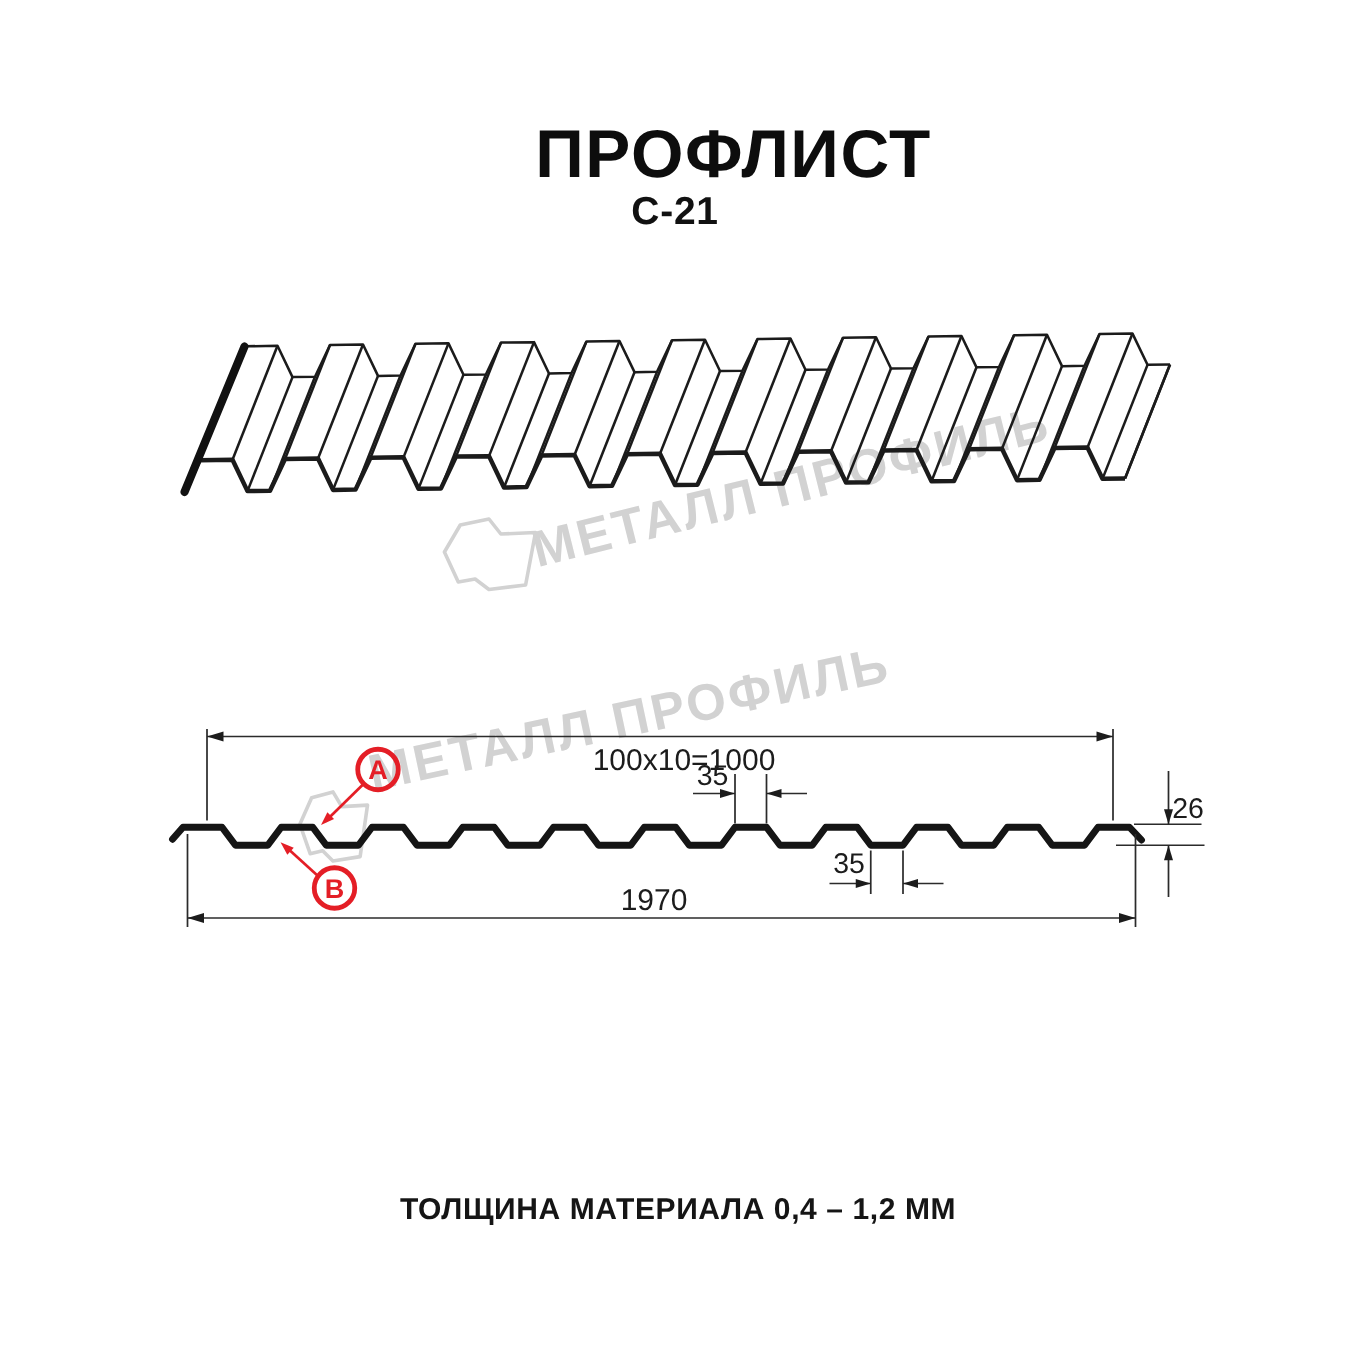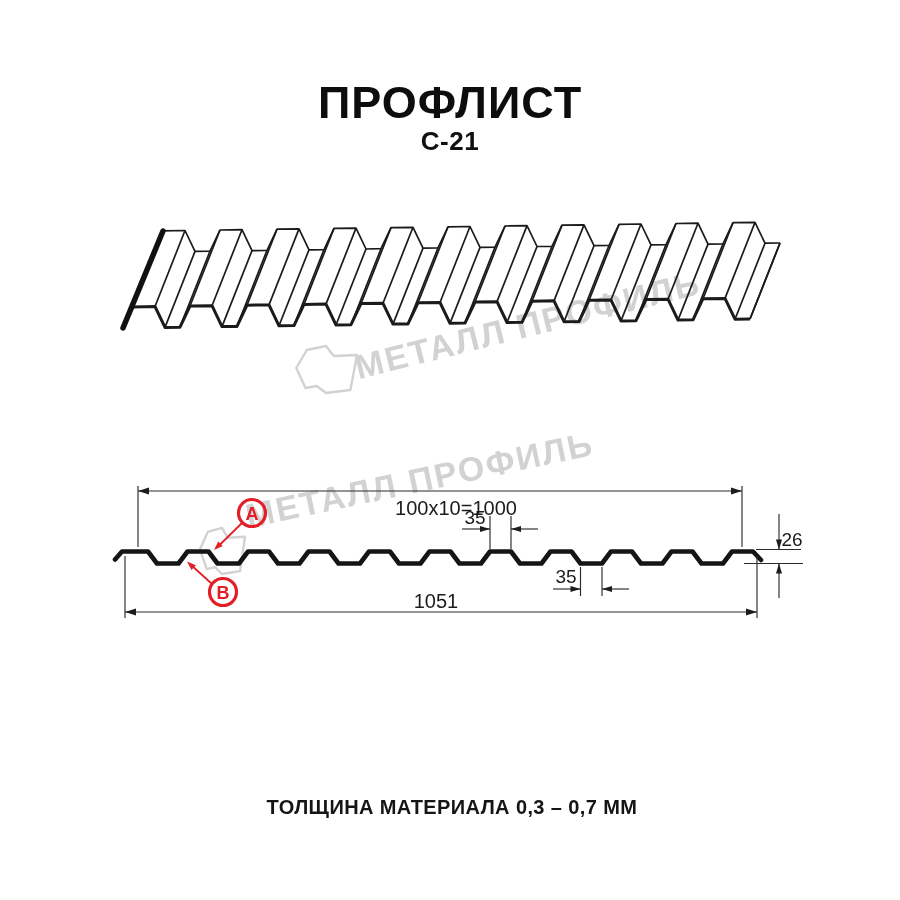--- a/index.html
+++ b/index.html
@@ -9,21 +9,21 @@
   .stage{
     position:relative;width:900px;height:900px;background:var(--bg);
     font-family:"Liberation Sans", sans-serif;overflow:hidden;
   }
   .layer{position:absolute;left:0;top:0;width:900px;height:900px;}
   #wm-layer{z-index:1;}
   #art{z-index:2;}
   #text-layer{z-index:3;pointer-events:none;}
   .abs{position:absolute;white-space:nowrap;}
   .center{transform:translate(-50%,-50%);}
-  .page-title{font-size:45px;font-weight:bold;letter-spacing:1px;color:#0d0d0d;}
+  .page-title{font-size:45px;font-weight:bold;letter-spacing:1px;color:#0d0d0d;margin-left:39px;}
   .page-subtitle{font-size:26px;font-weight:bold;letter-spacing:.5px;color:#111;}
   .footer-note{font-size:20px;font-weight:bold;letter-spacing:.4px;color:#151515;}
   .dim-label{font-size:20px;color:#1c1c1c;}
   .marker-letter{font-size:18px;font-weight:bold;color:var(--red);}
   .wm-text{
     font-size:34px;font-weight:bold;letter-spacing:2px;color:var(--wm);
     transform-origin:0 100%;line-height:36px;
   }
   
   .ln{stroke:#2b2b2b;stroke-width:1.15;fill:none;}
@@ -144,23 +144,23 @@
         <line x1="212" y1="584" x2="190" y2="564" class="red-ln"></line>
         <polygon points="187,561.5 195.8295213696449,565.1441120157021 191.5470854889482,569.9002388987574" class="red-arrow"></polygon>
       </g>
     </svg>
 
   <div class="layer" id="text-layer">
     <div class="abs center page-title" style="left:450px;top:103px;">ПРОФЛИСТ</div>
     <div class="abs center page-subtitle" style="left:450px;top:141px;">С-21</div>
 
     <div class="abs center dim-label" style="left:456px;top:480px;margin-top:28px;">100x10=1000</div>
-    <div class="abs center dim-label" style="left:436px;top:601px;">1051</div>
+    <div class="abs center dim-label" style="left:436px;top:601px;">1970</div>
     <div class="abs center dim-label" style="left:475px;top:518px;font-size:19px;">35</div>
     <div class="abs center dim-label" style="left:566px;top:577px;font-size:19px;">35</div>
     <div class="abs center dim-label" style="left:792px;top:540px;font-size:19px;">26</div>
 
     <div class="abs center marker-letter" style="left:252px;top:514px;">A</div>
     <div class="abs center marker-letter" style="left:223px;top:593px;">B</div>
 
-    <div class="abs center footer-note" style="left:452px;top:807px;">ТОЛЩИНА МАТЕРИАЛА 0,3 – 0,7 ММ</div>
+    <div class="abs center footer-note" style="left:452px;top:807px;">ТОЛЩИНА МАТЕРИАЛА 0,4 – 1,2 ММ</div>
   </div>
 </div>
 
 </body></html>

